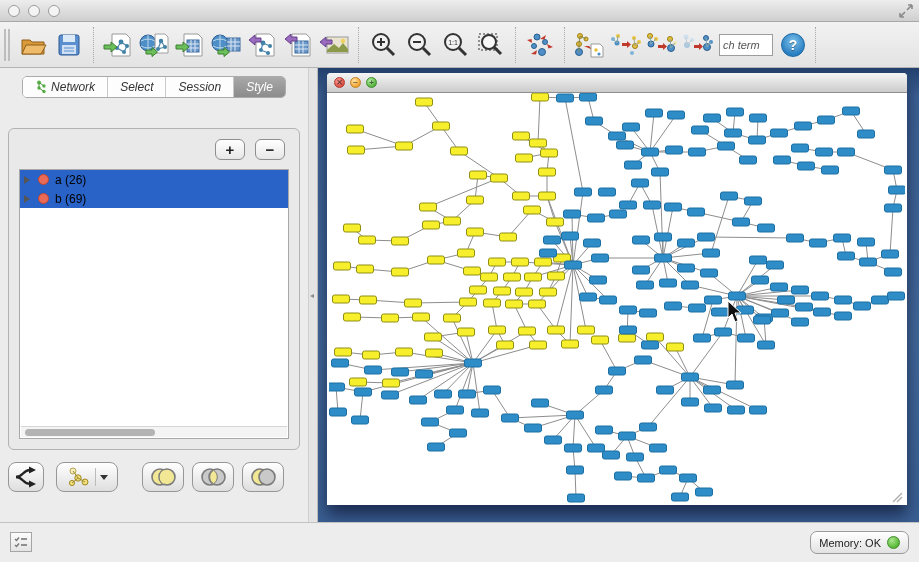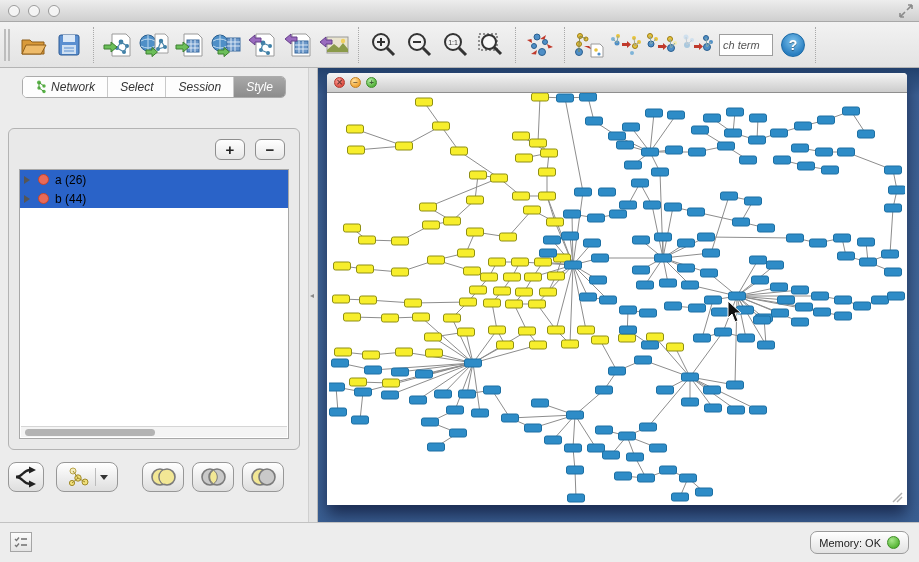--- a/index.html
+++ b/index.html
@@ -362,21 +362,21 @@
     </div>
     <div class="sets-list">
       <div class="set-row selected">
         <div class="tri"></div>
         <div class="dot-red"></div>
         <span>a (26)</span>
       </div>
       <div class="set-row selected">
         <div class="tri"></div>
         <div class="dot-red"></div>
-        <span>b (44)</span>
+        <span>b (69)</span>
       </div>
       <div class="hscroll">
         <div class="hthumb"></div>
       </div>
     </div>
   </div>
 
   <div class="cp-buttons">
     <div class="cpb split">
       <svg class="icon" width="24" height="22" viewBox="0 0 24 22">

